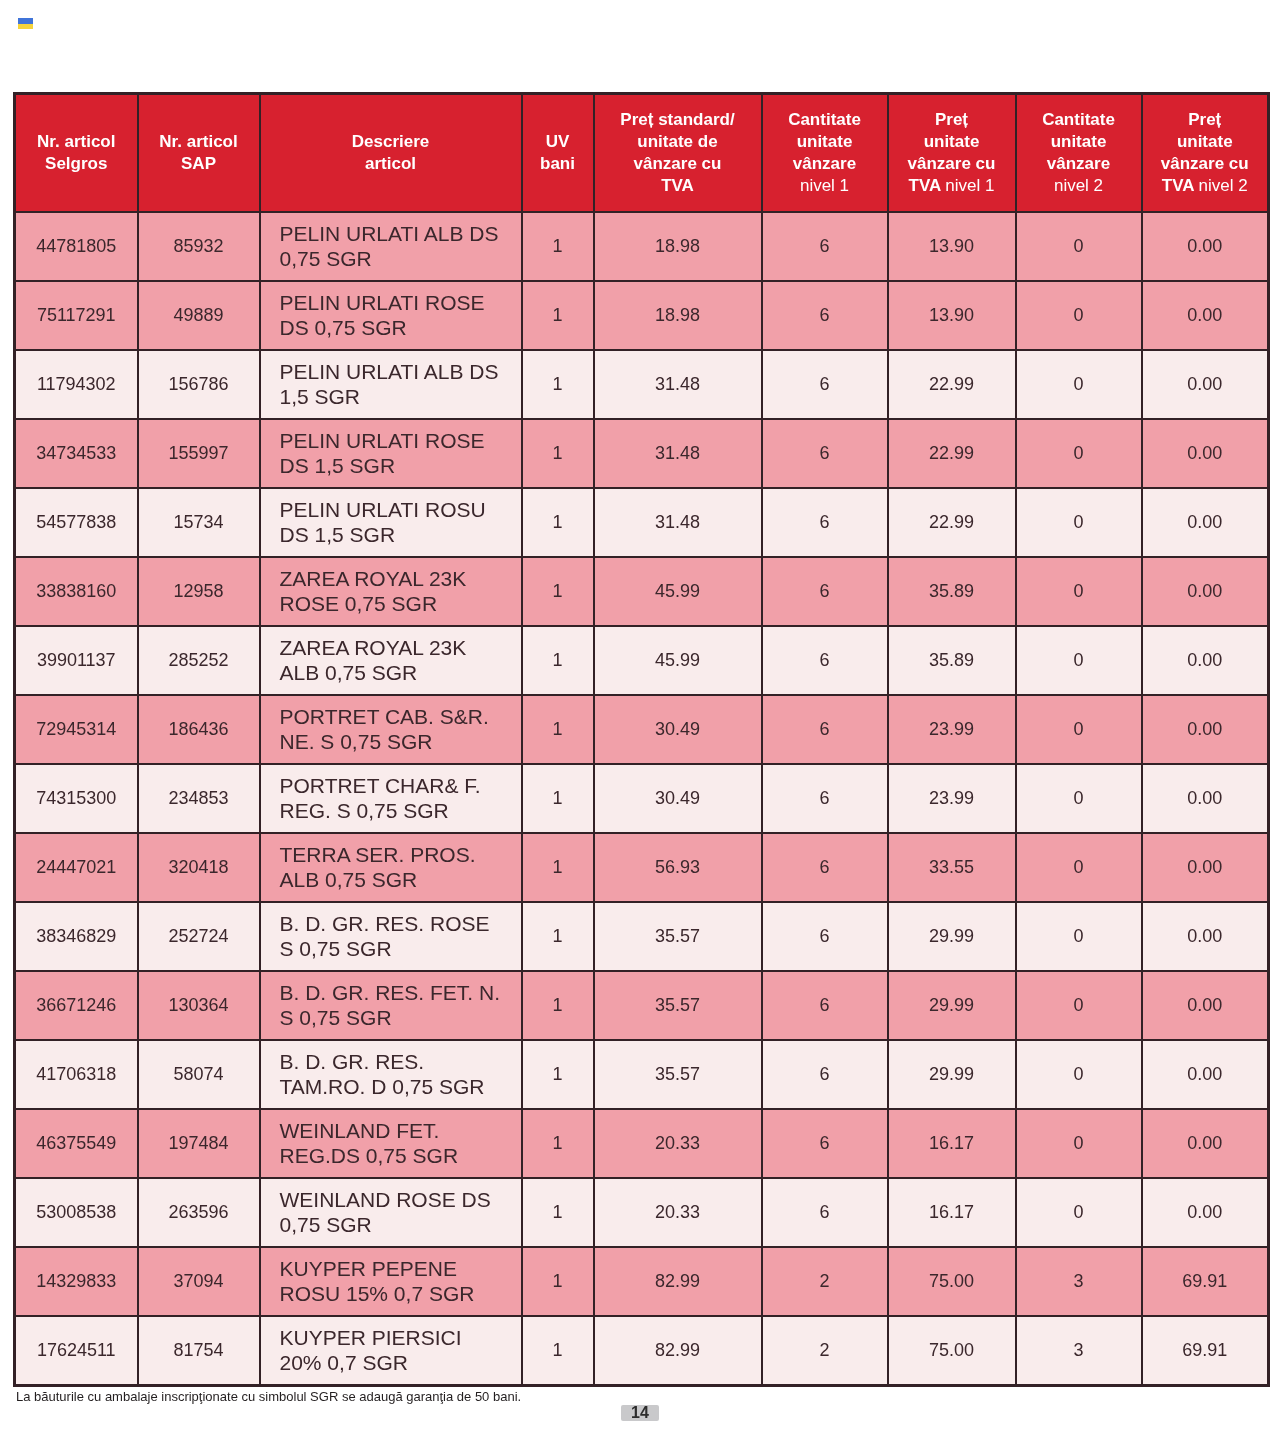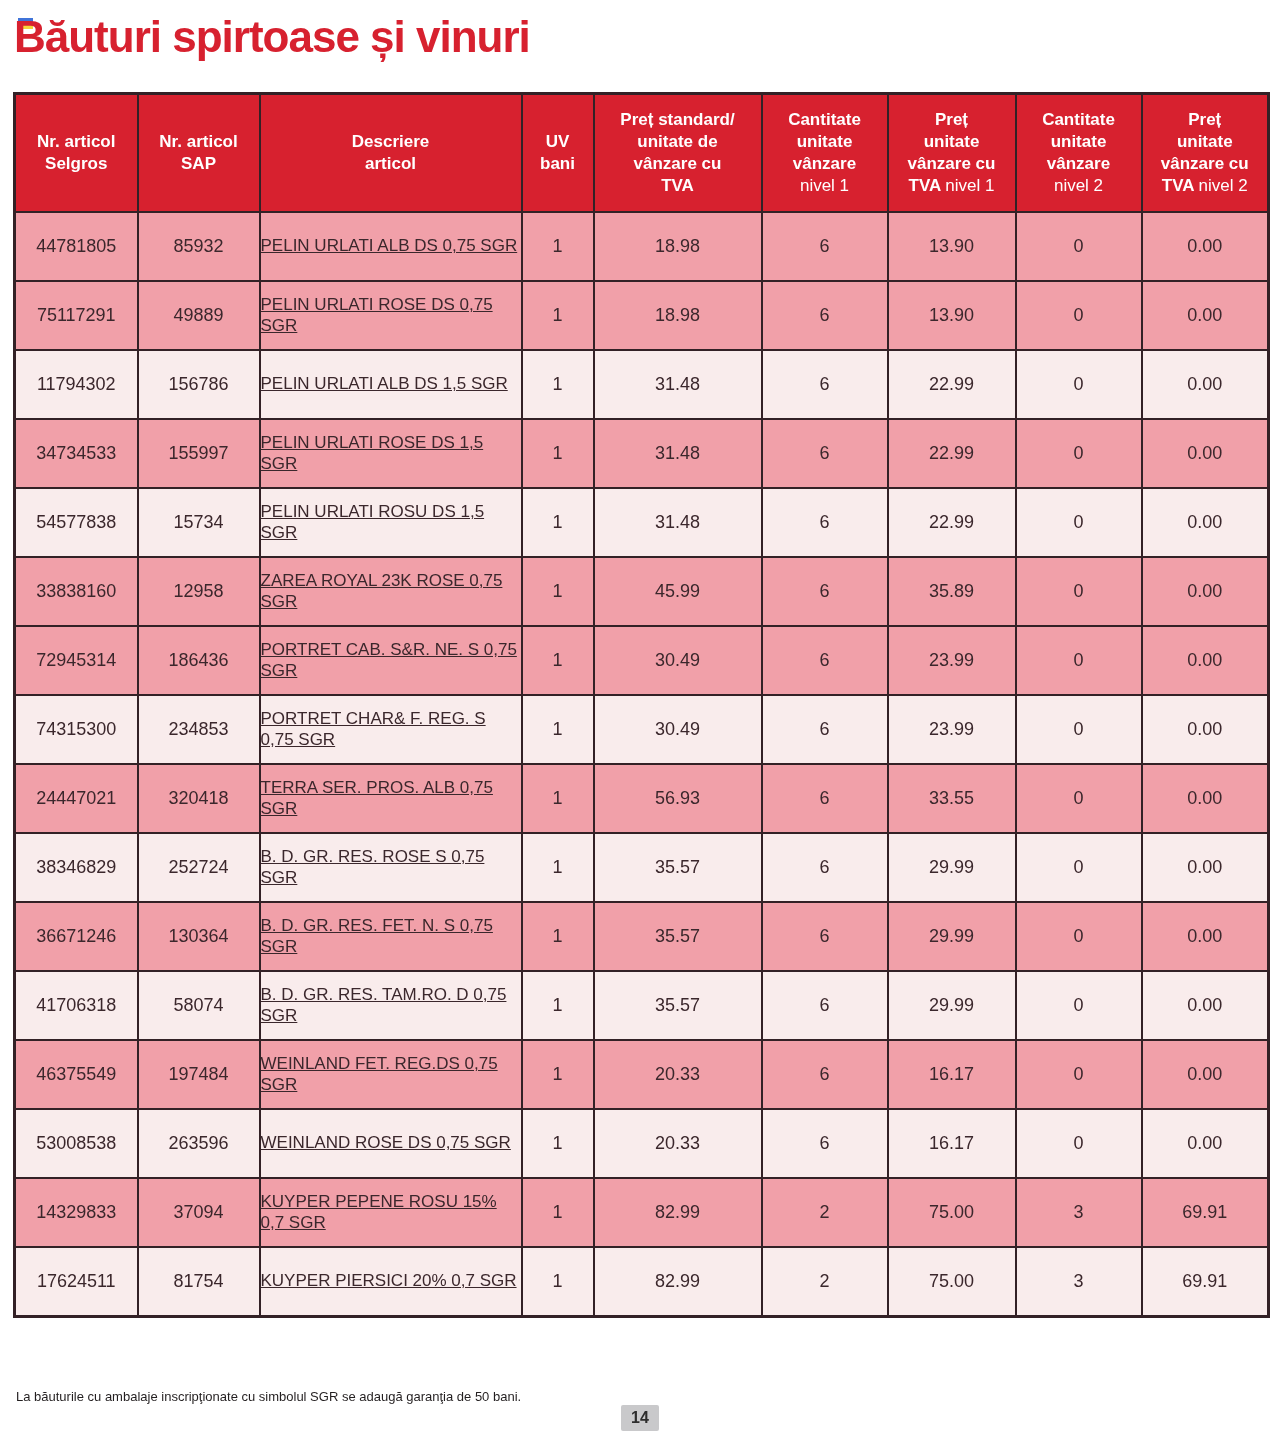--- a/index.html
+++ b/index.html
@@ -28,47 +28,46 @@
     background:#d7212f; color:#ffffff; font-size:17px; font-weight:bold;
     text-align:center; vertical-align:middle; height:112px;
     white-space:pre-line; line-height:1.3; padding:2px 2px;
   }
   thead th .th-n { font-weight:normal; }
   tbody td {
     height:61px; vertical-align:middle; text-align:center;
     font-size:18px; color:#3b272c; padding:0 2px;
   }
   tbody td.desc {
-    text-align:left; font-size:17px; line-height:1.18; padding:3px 0;text-decoration:underline;
+    text-align:left; font-size:21px; line-height:1.18; padding:3px 19px;
   }
   tr.dark td  { background:#f1a0a9; }
   tr.light td { background:#f9ecec; }
   
   .footnote {
     position:absolute; left:16px; top:1389px; margin:0;
     font-size:13px; color:#231f20; white-space:nowrap;
   }
   
   .page-badge {
-    position:absolute; left:621px; top:1405px; width:38px; height:26px;
+    position:absolute; left:621px; top:1405px; width:38px; height:16px;
     background:#c9c9cb; color:#2d2d2d; font-size:16px; font-weight:bold;
     display:flex; align-items:center; justify-content:center; border-radius:2px;
   }
 </style>
 </head>
 <body>
 
 <div class="page">
 
   <span class="flag">
     <span class="f-top"></span>
     <span class="f-bot"></span>
   </span>
 
-  <h1 class="title">Băuturi spirtoase și vinuri</h1>
 
   <table class="price">
     <colgroup>
       <col style="width:123px">
         <col style="width:122px">
         <col style="width:262px">
       <col style="width:72px">
         <col style="width:168px">
         <col style="width:126px">
       <col style="width:128px">
@@ -167,20 +166,31 @@
           <td>33838160</td>
           <td>12958</td>
           <td class="desc">ZAREA ROYAL 23K ROSE 0,75 SGR</td>
           <td>1</td>
           <td>45.99</td>
           <td>6</td>
           <td>35.89</td>
           <td>0</td>
           <td>0.00</td>
         </tr>
+        <tr class="light">
+          <td>39901137</td>
+          <td>285252</td>
+          <td class="desc">ZAREA ROYAL 23K ALB 0,75 SGR</td>
+          <td>1</td>
+          <td>45.99</td>
+          <td>6</td>
+          <td>35.89</td>
+          <td>0</td>
+          <td>0.00</td>
+        </tr>
         <tr class="dark">
           <td>72945314</td>
           <td>186436</td>
           <td class="desc">PORTRET CAB. S&amp;R. NE. S 0,75 SGR</td>
           <td>1</td>
           <td>30.49</td>
           <td>6</td>
           <td>23.99</td>
           <td>0</td>
           <td>0.00</td>

